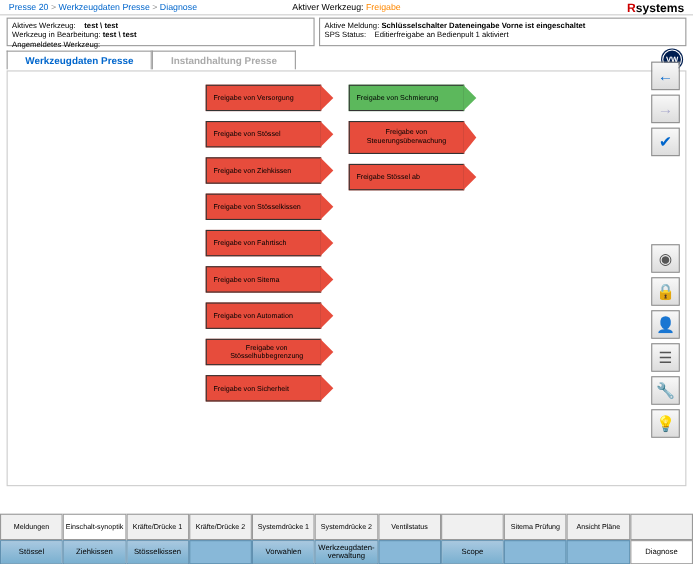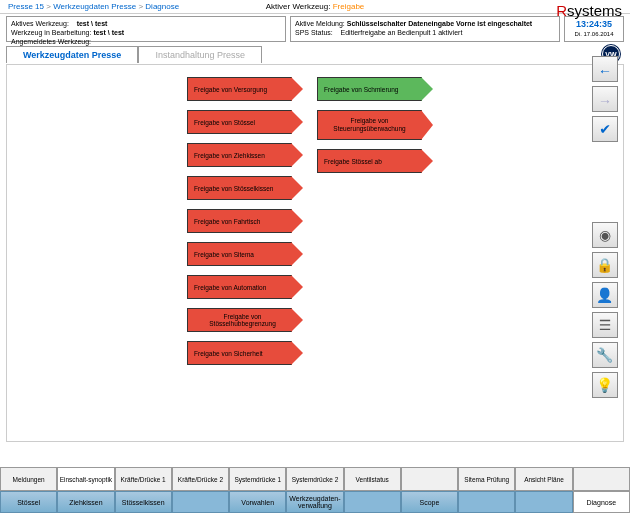--- a/index.html
+++ b/index.html
@@ -2,30 +2,30 @@
 <html><head>
 <meta charset="utf-8">
 <style>
 * { box-sizing: border-box; margin: 0; padding: 0; font-family: Arial, sans-serif; }
 body { width: 630px; height: 513px; background: #fff; font-size: 8px; overflow: hidden; position: relative; }
 .top-bar { display: flex; align-items: center; padding: 2px 8px; height: 14px; border-bottom: 1px solid #ccc; }
 .breadcrumb { color: #0066cc; font-size: 8px; }
 .breadcrumb .sep { color: #888; }
 .user-label { position: absolute; left: 50%; transform: translateX(-50%); font-size: 8px; }
 .user-label .val { color: #ff8800; }
-.logo { position: absolute; right: 8px; top: 2px; font-size: 15px; font-weight: normal; }
+.logo { position: absolute; right: 8px; top: 2px; font-size: 11px; font-weight: bold; }
 .logo .r { color: #cc0000; }
 .info-row { display: flex; padding: 2px 6px; gap: 4px; height: 30px; }
 .info-box { border: 1px solid #999; padding: 2px 4px; font-size: 7px; line-height: 1.3; }
 .info-box.left { flex: 0 0 280px; }
 .info-box.mid { flex: 1; }
 .info-box.right { flex: 0 0 60px; text-align: center; }
 .info-box .b { font-weight: bold; }
 .tab-row { display: flex; align-items: center; padding: 0 6px; height: 20px; position: relative; }
-.tab { border: 1px solid #999; border-bottom: none; padding: 3px 16px; font-size: 9px; background: #fff; cursor: pointer; }
+.tab { border: 1px solid #999; border-bottom: none; padding: 3px 16px; font-size: 9px; background: #fff; cursor: pointer; font-weight: bold; }
 .tab.active { color: #0066cc; font-weight: bold; }
 .tab.inactive { color: #aaa; }
 .vw-logo { position: absolute; right: 10px; width: 18px; height: 18px; border-radius: 50%; background: #001e50; color: #fff; display: flex; align-items: center; justify-content: center; font-size: 7px; font-weight: bold; border: 1px solid #fff; box-shadow: 0 0 0 1px #001e50; }
 .main-area { position: relative; height: 378px; border: 1px solid #ccc; margin: 0 6px; background: #fff; }
 .diagram { position: absolute; left: 180px; top: 12px; }
 .arrow-box { position: relative; width: 105px; height: 24px; margin-bottom: 9px; display: flex; align-items: center; padding-left: 6px; font-size: 6.5px; border: 1px solid #333; }
 .arrow-box::after { content: ''; position: absolute; right: -12px; top: -1px; width: 0; height: 0; border-top: 12px solid transparent; border-bottom: 12px solid transparent; }
 .arrow-box.red { background: #e74c3c; color: #000; }
 .arrow-box.red::after { border-left: 12px solid #e74c3c; }
 .arrow-box.green { background: #5cb85c; color: #000; }
@@ -43,45 +43,41 @@
 .bottom-nav { position: absolute; bottom: 0; left: 0; right: 0; display: flex; height: 22px; }
 .bnav { flex: 1; border: 1px solid #6090b0; background: linear-gradient(#a8c8e0,#7ab0d0); font-size: 7px; display: flex; align-items: center; justify-content: center; text-align: center; cursor: pointer; }
 .bnav.empty { background: #88b8d8; }
 .bnav.last { background: #fff; border: 1px solid #999; }
 </style>
 </head>
 <body>
 
 <div class="top-bar">
   <span class="breadcrumb">
-    <span>Presse 15</span> <span class="sep">&gt;</span>
+    <span>Presse 20</span> <span class="sep">&gt;</span>
     <span>Werkzeugdaten Presse</span> <span class="sep">&gt;</span>
     <span>Diagnose</span>
   </span>
   <span class="user-label">
     <span>Aktiver Werkzeug:</span> <span class="val">Freigabe</span>
   </span>
   <span class="logo">
     <span class="r">R</span><span>systems</span>
   </span>
 </div>
 
 <div class="info-row">
   <div class="info-box left">
     <div><span>Aktives Werkzeug:</span> &nbsp;&nbsp;&nbsp;<span class="b">test \ test</span></div>
     <div><span>Werkzeug in Bearbeitung:</span> <span class="b">test \ test</span></div>
     <div><span>Angemeldetes Werkzeug:</span></div>
   </div>
   <div class="info-box mid">
     <div><span>Aktive Meldung:</span> <span class="b">Schlüsselschalter Dateneingabe Vorne ist eingeschaltet</span></div>
     <div><span>SPS Status:</span> &nbsp;&nbsp;&nbsp;<span>Editierfreigabe an Bedienpult 1 aktiviert</span></div>
-  </div>
-  <div class="info-box right">
-    <div class="b" style="color:#0066cc;font-size:9px">13:24:35</div>
-    <div style="font-size:6px">Di. 17.06.2014</div>
   </div>
 </div>
 
 <div class="tab-row">
   <div class="tab active">Werkzeugdaten Presse</div>
   <div class="tab inactive">Instandhaltung Presse</div>
   <div class="vw-logo">VW</div>
 </div>
 
 <div class="main-area">

